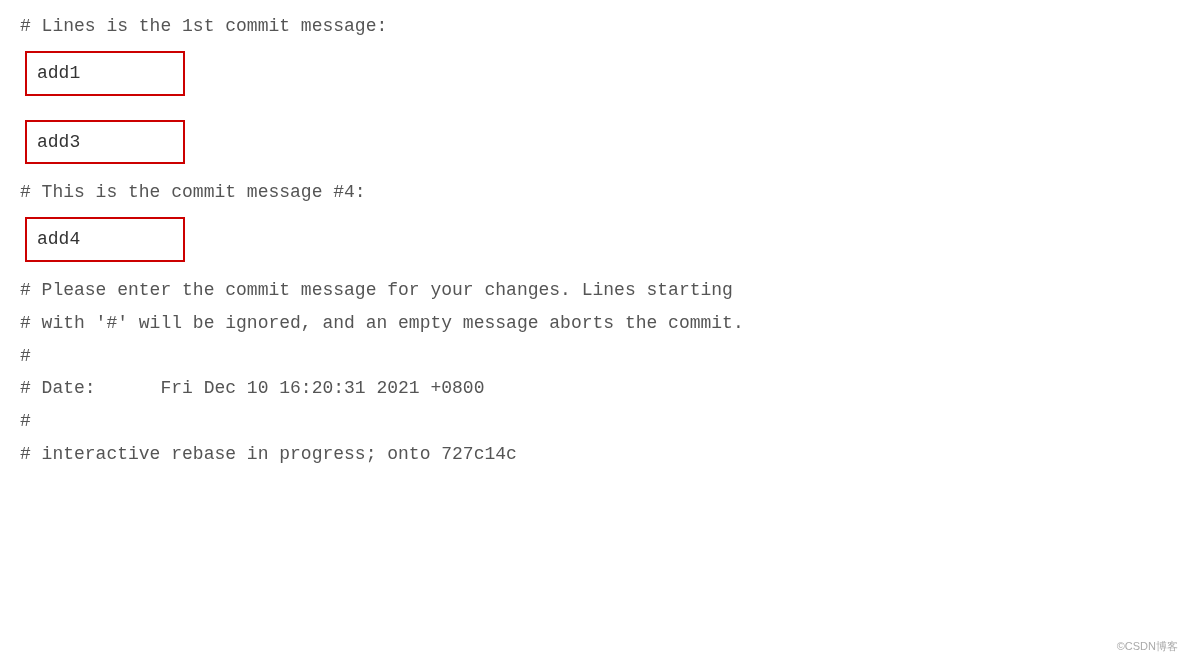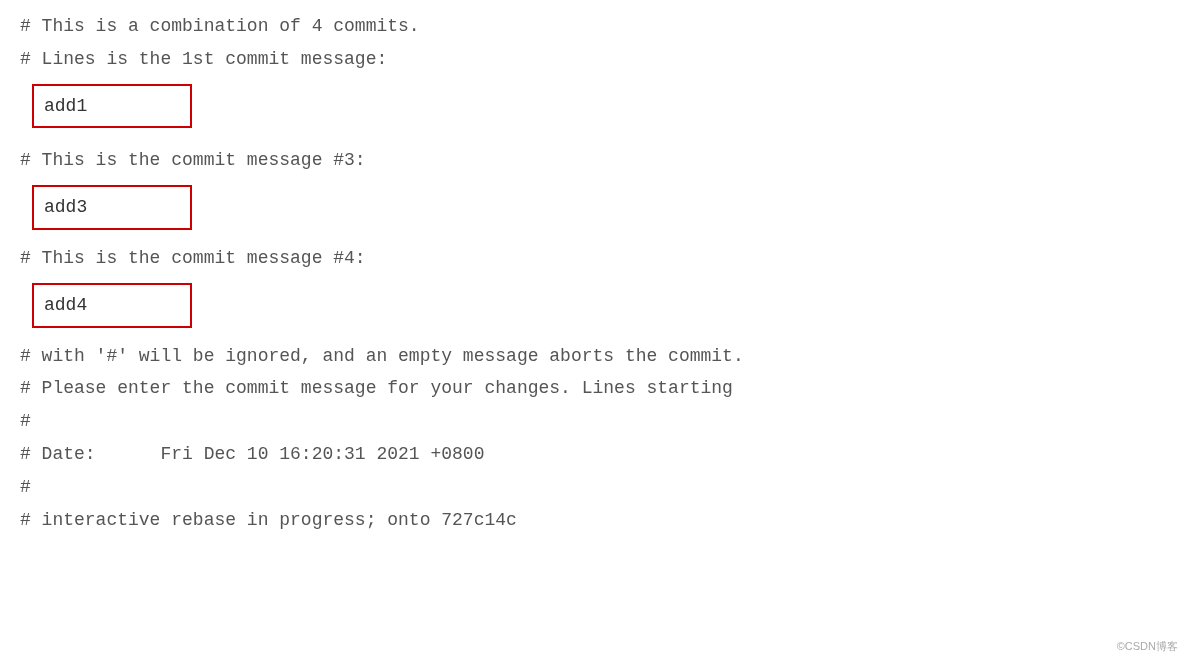--- a/index.html
+++ b/index.html
@@ -27,21 +27,21 @@
       color: #555555;
       display: block;
       padding: 2px 0;
       white-space: pre;
     }
 
     .commit-box {
       display: inline-block;
       border: 2px solid #cc0000;
       padding: 6px 20px 6px 10px;
-      margin: 8px 12px;
+      margin: 8px 5px;
       min-width: 160px;
       font-size: 18px;
       color: #333333;
       background: #ffffff;
     }
 
     .spacer {
       display: block;
       height: 4px;
     }
@@ -54,48 +54,46 @@
       color: #aaaaaa;
       font-family: Arial, sans-serif;
       margin-top: 7px;
     }
   </style>
 </head>
 <body>
 
 <div class="code-block">
 
-  <span class="comment-line"># This is a combination of 4 commits.</span>
   <span class="comment-line"># Lines is the 1st commit message:</span>
 
   <div class="commit-box">
     <span>add1</span>
   </div>
 
   <span class="spacer"></span>
 
 
   <span class="spacer"></span>
-  <span class="comment-line"># This is the commit message #3:</span>
 
   <div class="commit-box">
     <span>add3</span>
   </div>
 
   <span class="spacer"></span>
   <span class="comment-line"># This is the commit message #4:</span>
 
   <div class="commit-box">
     <span>add4</span>
   </div>
 
   <span class="spacer"></span>
 
+  <span class="comment-line"># Please enter the commit message for your changes. Lines starting</span>
   <span class="comment-line"># with '#' will be ignored, and an empty message aborts the commit.</span>
-  <span class="comment-line"># Please enter the commit message for your changes. Lines starting</span>
   <span class="comment-line">#</span>
   <span class="comment-line"># Date:      Fri Dec 10 16:20:31 2021 +0800</span>
   <span class="comment-line">#</span>
   <span class="comment-line"># interactive rebase in progress; onto 727c14c</span>
 
 </div>
 
 <div class="watermark">©CSDN博客</div>
 
 </body></html>

